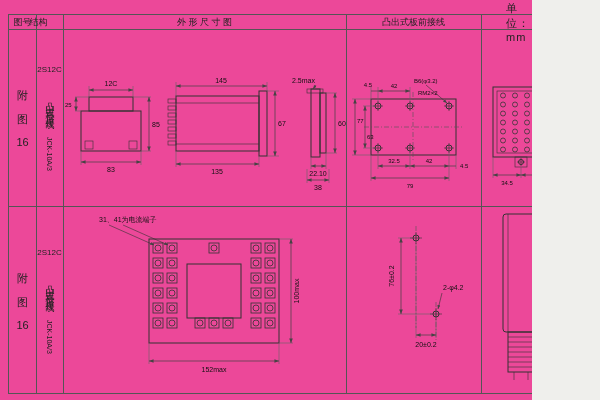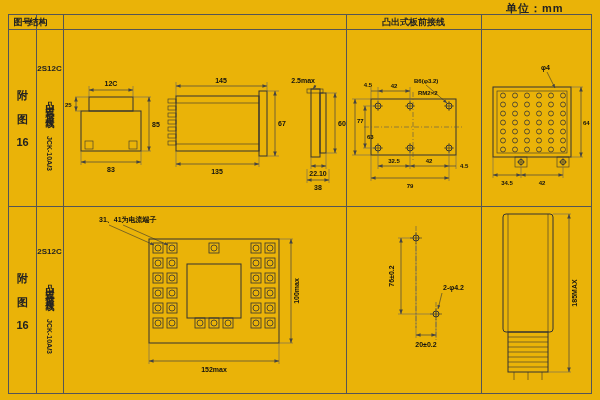--- a/index.html
+++ b/index.html
@@ -1,23 +1,22 @@
 <!DOCTYPE html>
 <html><head>
 <meta charset="utf-8">
 <style>
   * { margin:0; padding:0; box-sizing:border-box; }
   html,body { width:600px; height:400px; }
   body { background:#efefec; }
   .page {
-    position:relative; width:600px; height:400px;
-    background:#eab308; color:#222;
+    position:relative; width:532px; height:400px;
+    background:#ec4899; color:#222;
     font-family:"Liberation Sans","DejaVu Sans",sans-serif;
     overflow:hidden;
-    font-weight:bold;
   }
   .unit-label { position:absolute; top:1px; left:506px; font-size:11px; letter-spacing:1px; }
   .tbl { position:absolute; left:8px; top:14px; width:584px; height:380px; border:1px solid #555;padding-left:44px; }
   .vline { position:absolute; top:0; bottom:0; width:1px; background:#555; }
   .hline { position:absolute; left:0; right:0; height:1px; background:#555; }
   .hdr { position:absolute; top:0; height:14px; display:flex; align-items:center; justify-content:center; font-size:9px; white-space:nowrap; }
   .cell { position:absolute; display:flex; align-items:center; justify-content:center; }
   .figcell { flex-direction:column; gap:9px; font-size:11px; }
   .structcell { flex-direction:column; gap:21px; padding:6px 0; }
   .model { font-size:8px; white-space:nowrap; }
@@ -50,20 +49,21 @@
   <div class="tbl">
     <div class="vline" style="left:27px"></div>
     <div class="vline" style="left:54px"></div>
     <div class="vline" style="left:337px"></div>
     <div class="vline" style="left:472px"></div>
     <div class="hline" style="top:14px"></div>
     <div class="hline" style="top:191px"></div>
 
     <div class="hdr" style="left:0;width:27px">图号</div>
     <div class="hdr" style="left:16px;width:27px">结构</div>
+    <div class="hdr" style="left:54px;width:283px">外 形 尺 寸 图</div>
     <div class="hdr" style="left:337px;width:135px">凸出式板前接线</div>
 
     <div class="cell figcell" style="left:0;top:14px;width:27px;height:177px">
       <span>附</span>
       <span>图</span>
       <span>16</span>
     </div>
 
     <div class="cell structcell" style="left:27px;top:14px;width:27px;height:177px">
       <span class="model">2S12C</span>

